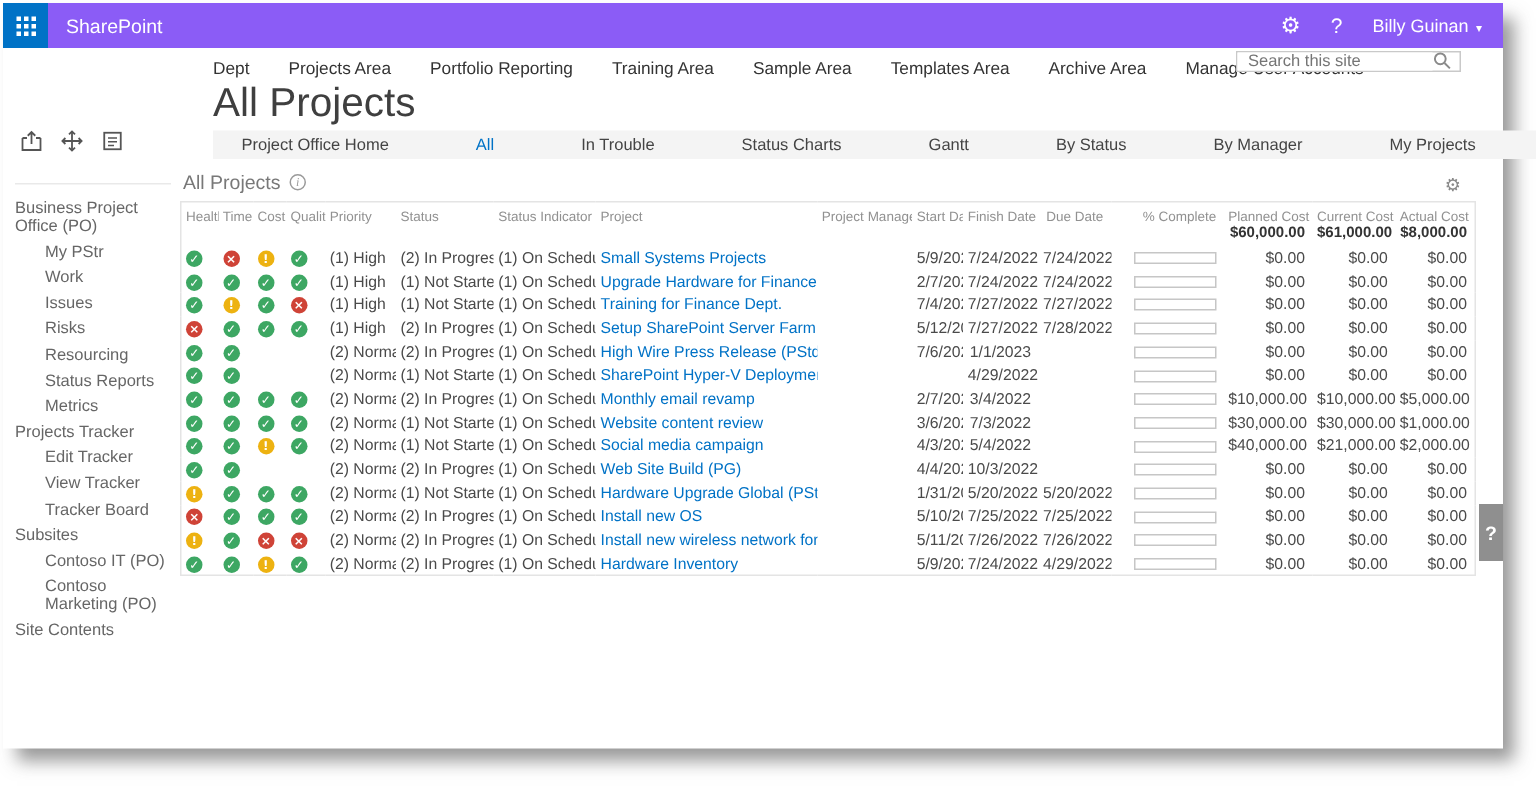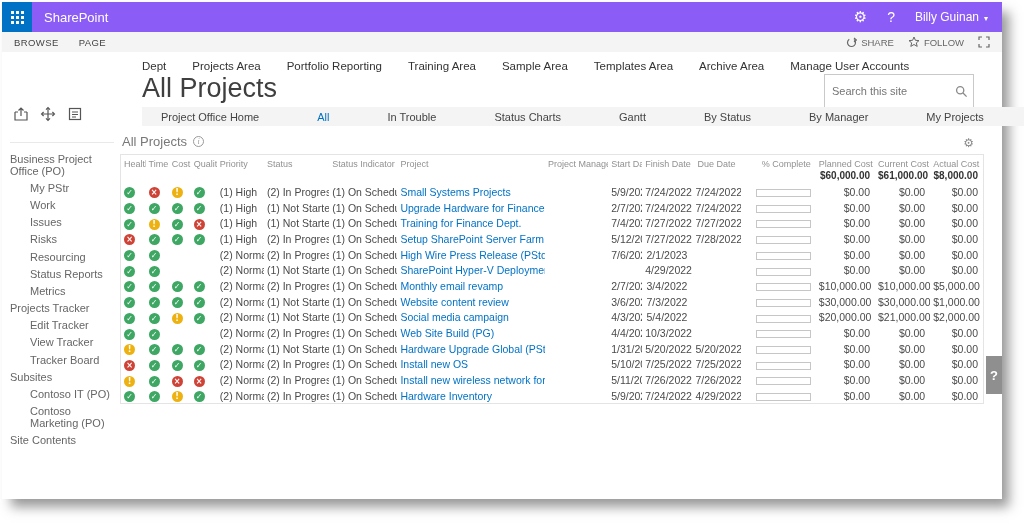--- a/index.html
+++ b/index.html
@@ -26,22 +26,22 @@
   .rib-right { margin-left:auto; display:flex; align-items:center; gap:14px; color:#666; font-size:9.5px; }
   .rib-action { display:flex; align-items:center; gap:4px; cursor:pointer; }
   .rib-action svg { display:block; }
 
   
   .header { position:relative; height:54px; background:#fff; }
   .logo { position:absolute; left:10px; top:5px; font-size:25px; font-weight:bold; color:#2765ad; letter-spacing:-.5px; }
   .topnav { position:absolute; left:140px; top:8px; display:flex; gap:26px; }
   .topnav a { font-size:11.5px; color:#333; text-decoration:none; white-space:nowrap; cursor:pointer; }
   .page-title { position:absolute; left:140px; top:21px; font-size:27px; font-weight:300; color:#3f3f3f; }
-  .searchbox { position:absolute; right:28px; top:22px; width:150px; height:34px; border:1px solid #c9c9c9;
-               display:flex; align-items:center; background:#fff; }
+  .searchbox { position:absolute; right:28px; top:2px; width:150px; height:14px; border:1px solid #c9c9c9;
+               display:flex; align-items:flex-end; background:#fff; }
   .searchbox input { flex:1; border:0; outline:0; font-size:11px; padding:0 4px 0 7px; color:#666; width:110px;
                      font-family:"Liberation Sans",sans-serif; }
   .searchbox svg { margin-right:5px; }
 
   
   .toolbar { position:relative; height:22px; }
   .side-icons { position:absolute; left:11px; top:0; display:flex; gap:11px; }
   .side-icons .ic { cursor:pointer; }
   .vtabs { position:absolute; left:140px; top:1px; height:19px; background:#f4f4f4; display:inline-flex; align-items:center; padding:0 6px;gap:32px; }
   .vtab { font-size:11px; color:#444; padding:0 13px; cursor:pointer; white-space:nowrap; }
@@ -97,44 +97,20 @@
         <span></span>
     </div>
     <span class="brand">SharePoint</span>
     <div class="suite-right">
       <span class="suite-gear">⚙</span>
       <span class="suite-help">?</span>
       <span class="suite-user"><span>Billy Guinan</span><span class="caret">▾</span></span>
     </div>
   </div>
 
-  <div class="ribbon">
-    <span class="rib-tab">BROWSE</span>
-    <span class="rib-tab">PAGE</span>
-    <div class="rib-right">
-      <span class="rib-action">
-        <svg width="11" height="11" viewBox="0 0 11 11">
-            <circle cx="5.5" cy="5.5" r="4" fill="none" stroke="#666" stroke-width="1.2" stroke-dasharray="16 5"></circle>
-            <path d="M8 1 L10.5 3 L8 5" fill="none" stroke="#666" stroke-width="1.1"></path>
-          </svg>
-        <span>SHARE</span>
-      </span>
-      <span class="rib-action">
-        <svg width="12" height="12" viewBox="0 0 12 12">
-            <path d="M6 1 L7.4 4.3 L11 4.6 L8.3 6.9 L9.2 10.4 L6 8.5 L2.8 10.4 L3.7 6.9 L1 4.6 L4.6 4.3 Z" fill="none" stroke="#666" stroke-width="1"></path>
-          </svg>
-        <span>FOLLOW</span>
-      </span>
-      <span class="rib-action">
-        <svg width="12" height="12" viewBox="0 0 12 12">
-            <path d="M1 4 V1 H4 M8 1 H11 V4 M11 8 V11 H8 M4 11 H1 V8" fill="none" stroke="#666" stroke-width="1.2"></path>
-          </svg>
-      </span>
-    </div>
-  </div>
 
   <div class="header">
     <div class="topnav">
         <a class="topnav-link">Dept</a>
         <a class="topnav-link">Projects Area</a>
         <a class="topnav-link">Portfolio Reporting</a>
         <a class="topnav-link">Training Area</a>
         <a class="topnav-link">Sample Area</a>
         <a class="topnav-link">Templates Area</a>
         <a class="topnav-link">Archive Area</a>
@@ -344,21 +320,21 @@
               <td><span class="badge b-ok">✓</span></td>
               <td><span class="badge b-ok">✓</span></td>
               <td></td>
               <td></td>
               <td>(2) Normal</td>
               <td>(2) In Progress</td>
               <td>(1) On Schedule</td>
               <td><a class="proj-link">High Wire Press Release (PStd)</a></td>
               <td></td>
               <td class="r">7/6/2023</td>
-              <td class="r">2/1/2023</td>
+              <td class="r">1/1/2023</td>
               <td class="r"></td>
               <td class="r"><span class="pbar"><span class="pfill" style="width:30%"></span></span></td>
               <td class="r">$0.00</td>
               <td class="r">$0.00</td>
               <td class="r">$0.00</td>
             </tr>
             <tr>
               <td><span class="badge b-ok">✓</span></td>
               <td><span class="badge b-ok">✓</span></td>
               <td></td>
@@ -419,21 +395,21 @@
               <td><span class="badge b-ok">✓</span></td>
               <td>(2) Normal</td>
               <td>(1) Not Started</td>
               <td>(1) On Schedule</td>
               <td><a class="proj-link">Social media campaign</a></td>
               <td></td>
               <td class="r">4/3/2022</td>
               <td class="r">5/4/2022</td>
               <td class="r"></td>
               <td class="r"><span class="pbar"><span class="pfill" style="width:0%"></span></span></td>
-              <td class="r">$20,000.00</td>
+              <td class="r">$40,000.00</td>
               <td class="r">$21,000.00</td>
               <td class="r">$2,000.00</td>
             </tr>
             <tr>
               <td><span class="badge b-ok">✓</span></td>
               <td><span class="badge b-ok">✓</span></td>
               <td></td>
               <td></td>
               <td>(2) Normal</td>
               <td>(2) In Progress</td>

